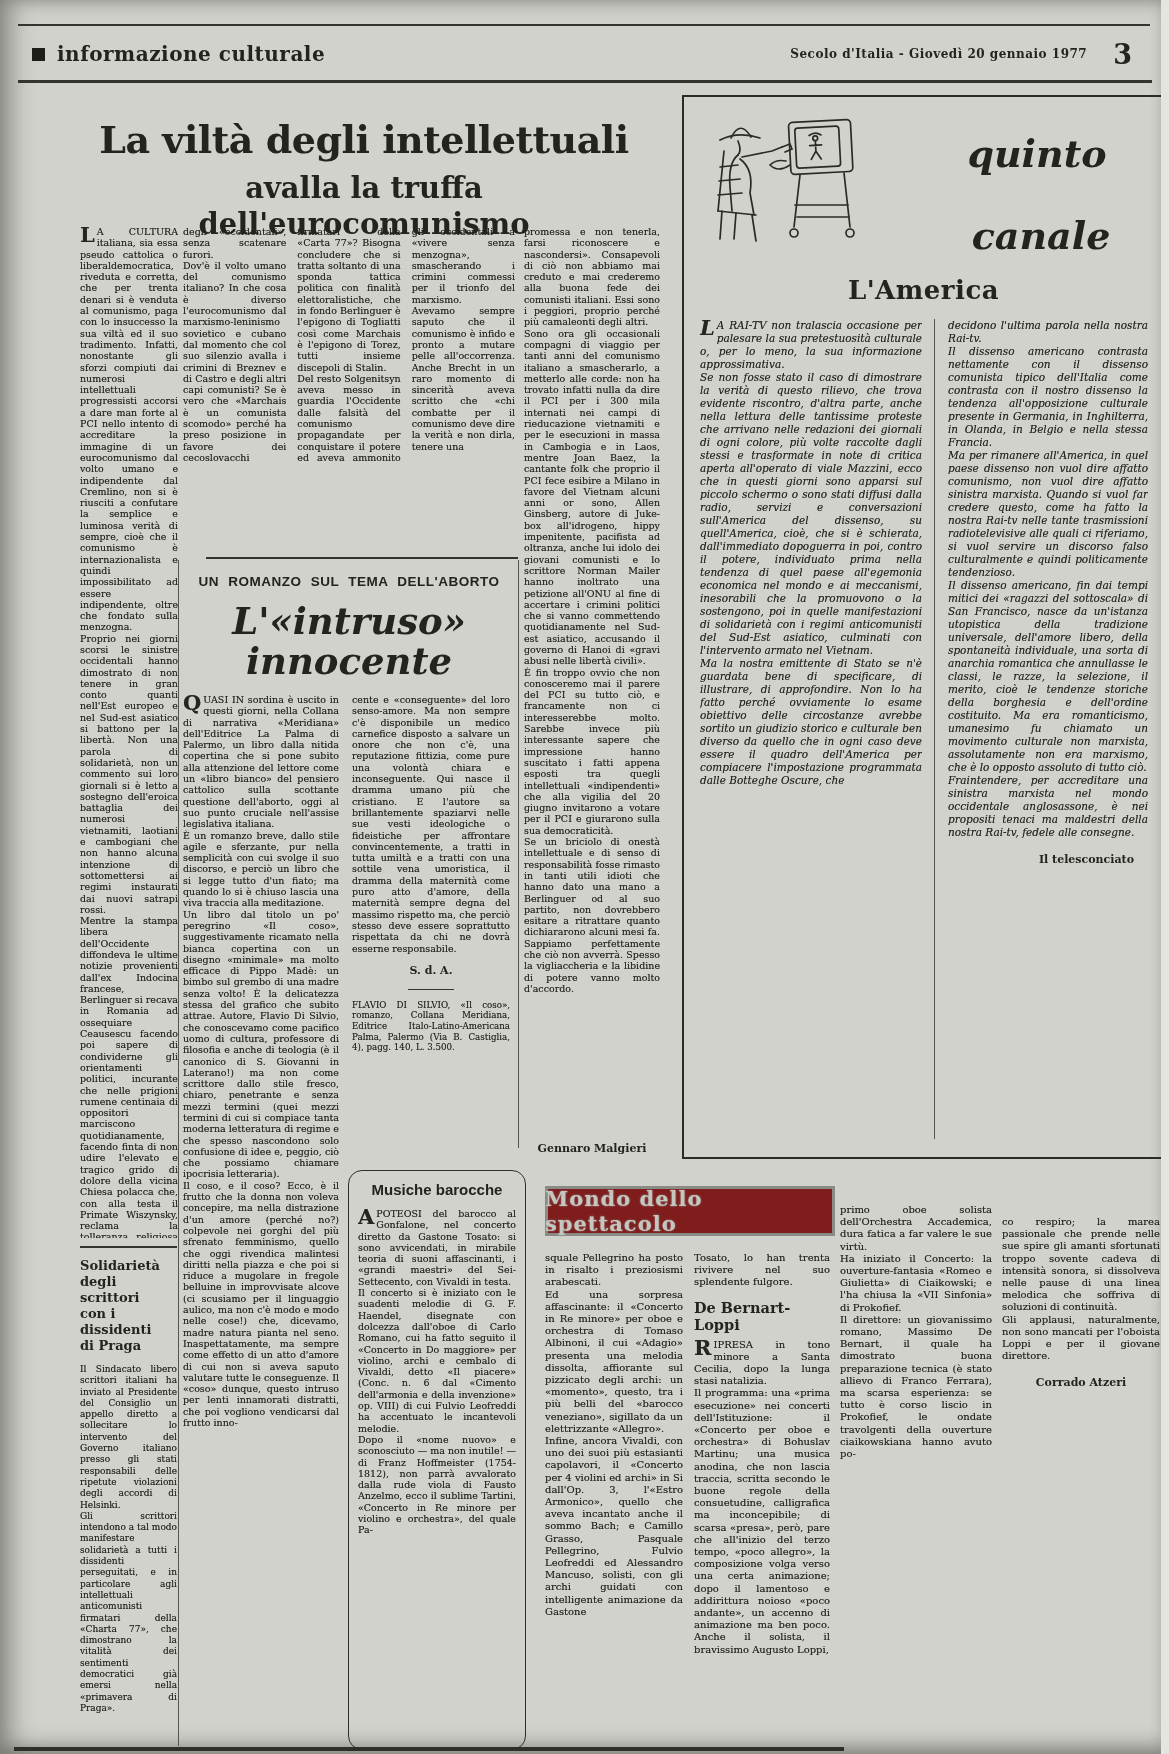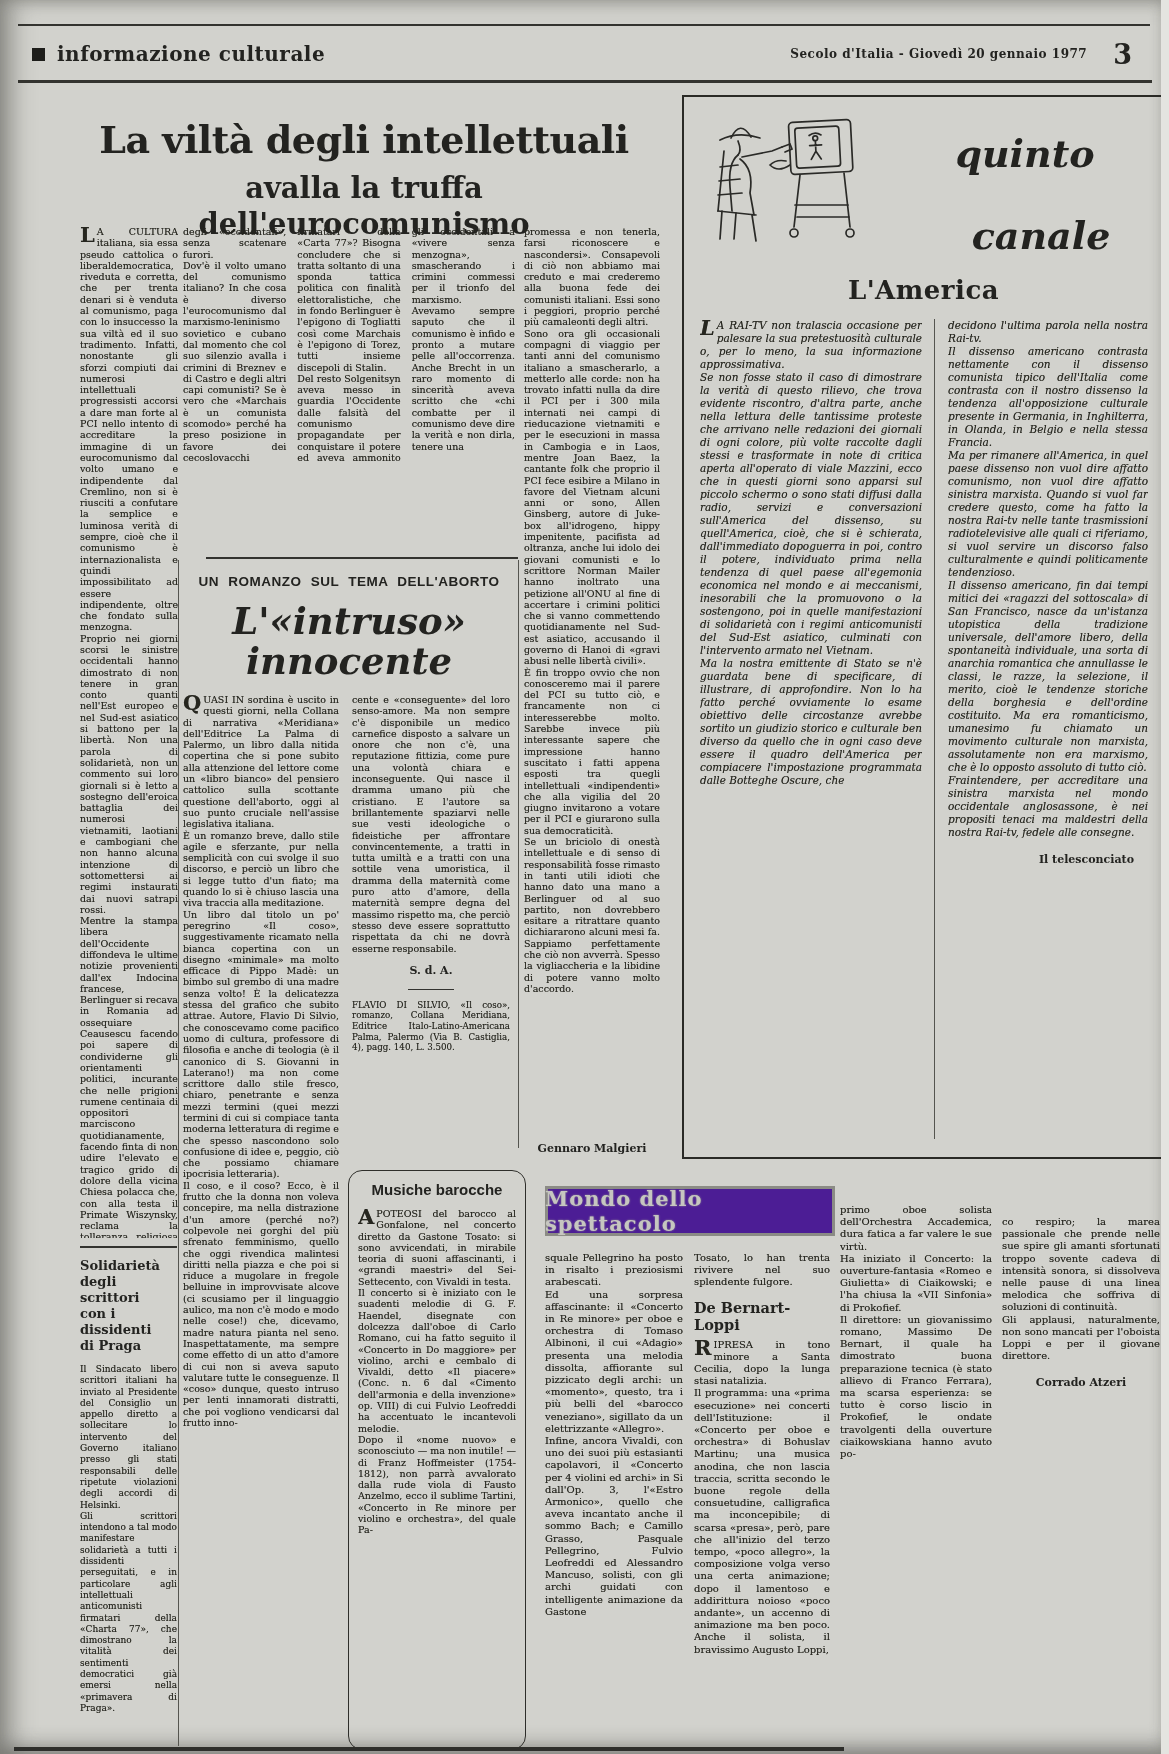--- a/index.html
+++ b/index.html
@@ -41,21 +41,21 @@
   
   .qbox{border:2px solid #2a2a26;}
   .qtitle{font-style:italic;font-weight:bold;font-size:38px;text-align:center;}
   .america-h{font-weight:bold;font-size:26px;text-align:center;letter-spacing:.5px;}
   .italic-txt{font-style:italic;font-size:10.5px;line-height:13px;}
   .sig-right{font-weight:bold;font-size:11px;text-align:right;padding-right:14px;margin-top:14px;white-space:normal;}
   
   .solid-h{font-weight:bold;font-size:13px;line-height:16px;white-space:pre-line;}
   .mus-box{border:1.5px solid #2e2e2a;}
   .mus-h{font-family:"Liberation Sans",sans-serif;font-weight:bold;font-size:15px;text-align:center;}
-  .banner{background:#4c1d95;box-shadow:inset 0 0 0 3px #8b8b85;display:flex;align-items:center;justify-content:center;}
+  .banner{background:#7f1d1d;box-shadow:inset 0 0 0 3px #8b8b85;display:flex;align-items:center;justify-content:center;}
   .banner-t{font-weight:bold;font-size:21px;letter-spacing:1px;color:#c6c6c0;text-shadow:0 0 2px #9a9a94;}
   .spet-txt{font-size:10px;line-height:12.2px;}
   .subhead{font-weight:bold;font-size:14.5px;margin:10px 0 6px 0;white-space:normal;}
   .vline{background:#55554f;width:1px;}
   .scanbar{background:#2e2e2b;}
   .scanedge{background:#e4e4e0;}
 </style>
 </head>
 <body>
 
@@ -135,21 +135,21 @@
         </g>
 
         <path d="M92 58 Q80 66 72 58 Q78 52 88 54"></path>
 
         <path d="M102 68 L96 120 M146 66 L152 120"></path>
         <path d="M97 98 L150 98 M99 110 L151 110"></path>
         <circle cx="96" cy="126" r="4"></circle>
         <circle cx="152" cy="126" r="4"></circle>
       </g>
     </svg>
-    <div class="abs qtitle" style="left:236px;top:34px;width:210px;">quinto</div>
+    <div class="abs qtitle" style="left:248px;top:34px;width:210px;">quinto</div>
     <div class="abs qtitle" style="left:252px;top:116px;width:210px;">canale</div>
     <div class="abs america-h" style="left:0;top:178px;width:100%;">L'America</div>
     <div class="abs body-txt italic-txt dc" style="left:16px;top:222px;width:222px;height:818px;">LA RAI-TV non tralascia occasione per palesare la sua pretestuosità culturale o, per lo meno, la sua informazione approssimativa.
 Se non fosse stato il caso di dimostrare la verità di questo rilievo, che trova evidente riscontro, d'altra parte, anche nella lettura delle tantissime proteste che arrivano nelle redazioni dei giornali di ogni colore, più volte raccolte dagli stessi e trasformate in note di critica aperta all'operato di viale Mazzini, ecco che in questi giorni sono apparsi sul piccolo schermo o sono stati diffusi dalla radio, servizi e conversazioni sull'America del dissenso, su quell'America, cioè, che si è schierata, dall'immediato dopoguerra in poi, contro il potere, individuato prima nella tendenza di quel paese all'egemonia economica nel mondo e ai meccanismi, inesorabili che la promuovono o la sostengono, poi in quelle manifestazioni di solidarietà con i regimi anticomunisti del Sud-Est asiatico, culminati con l'intervento armato nel Vietnam.
 Ma la nostra emittente di Stato se n'è guardata bene di specificare, di illustrare, di approfondire. Non lo ha fatto perché ovviamente lo esame obiettivo delle circostanze avrebbe sortito un giudizio storico e culturale ben diverso da quello che in ogni caso deve essere il quadro dell'America per compiacere l'impostazione programmata dalle Botteghe Oscure, che</div>
     <div class="abs vline" style="left:250px;top:222px;height:820px;"></div>
     <div class="abs" style="left:264px;top:222px;width:200px;">
       <div class="body-txt italic-txt">decidono l'ultima parola nella nostra Rai-tv.
 Il dissenso americano contrasta nettamente con il dissenso comunista tipico dell'Italia come contrasta con il nostro dissenso la tendenza all'opposizione culturale presente in Germania, in Inghilterra, in Olanda, in Belgio e nella stessa Francia.
 Ma per rimanere all'America, in quel paese dissenso non vuol dire affatto comunismo, non vuol dire affatto sinistra marxista. Quando si vuol far credere questo, come ha fatto la nostra Rai-tv nelle tante trasmissioni radiotelevisive alle quali ci riferiamo, si vuol servire un discorso falso culturalmente e quindi politicamente tendenzioso.

